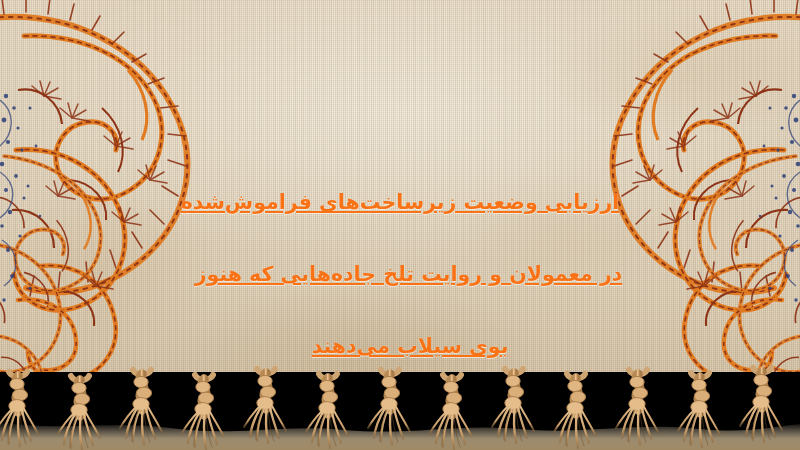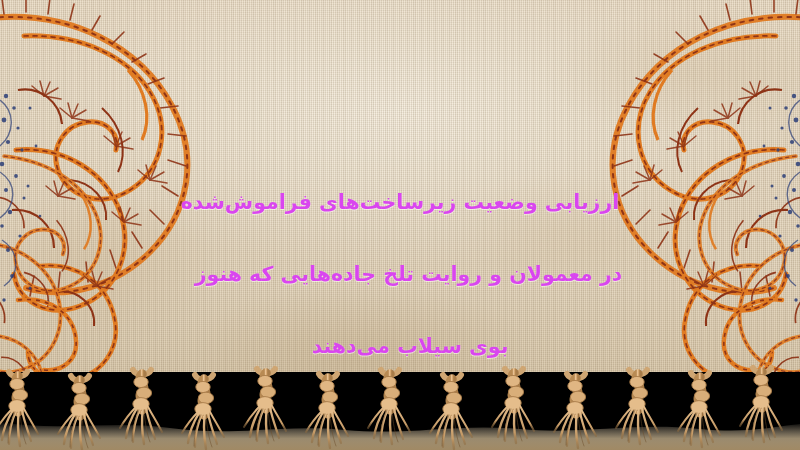--- a/index.html
+++ b/index.html
@@ -53,28 +53,29 @@
 
   
   .fringe{ position:absolute; left:0; top:330px; width:800px; height:120px; }
 
   
   .caption{
     position:absolute;
     left:0; top:148px; width:800px;
     text-align:center;
     direction:rtl;
-    color:#d946ef;
+    color:#f97316;
     font-size:20.5px;
     line-height:36px;
     font-weight:700;
     letter-spacing:0px;
     text-shadow:0 1px 0 rgba(255,252,245,.55), 0 0 2px rgba(255,250,240,.35);
     white-space:pre-line;
     pointer-events:none;
+    text-decoration:underline;
   }
   .caption .ln{ display:block; }
   .caption .ln.l1{ font-size:20.5px; }
   .caption .ln.l2{ font-size:20.5px;padding-left:17px; }
   .caption .ln.l3{ font-size:20.5px;padding-left:20px; }
 </style>
 </head>
 <body>
 
 <div id="stage">

